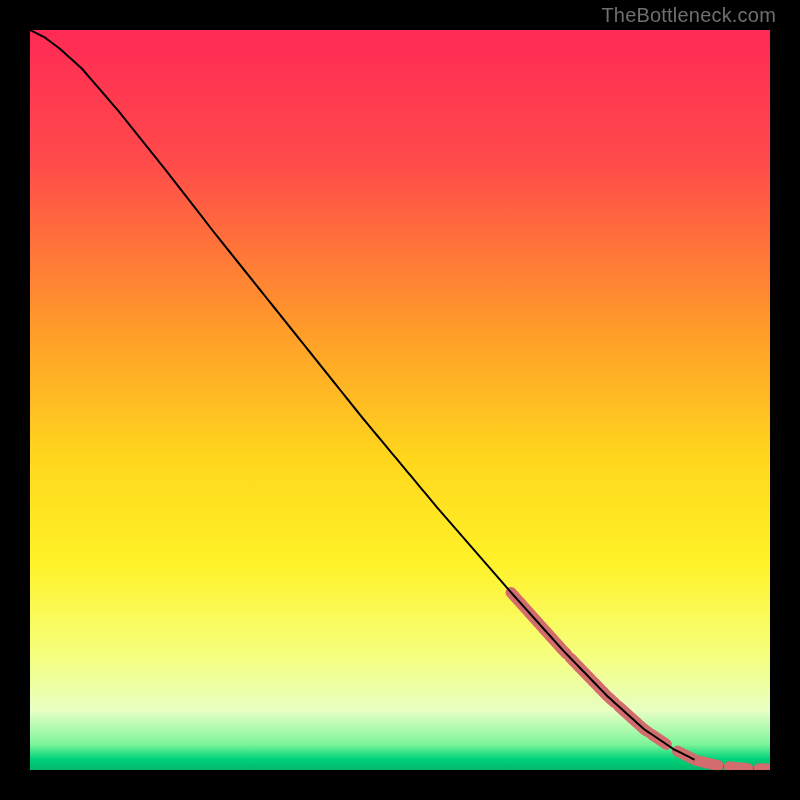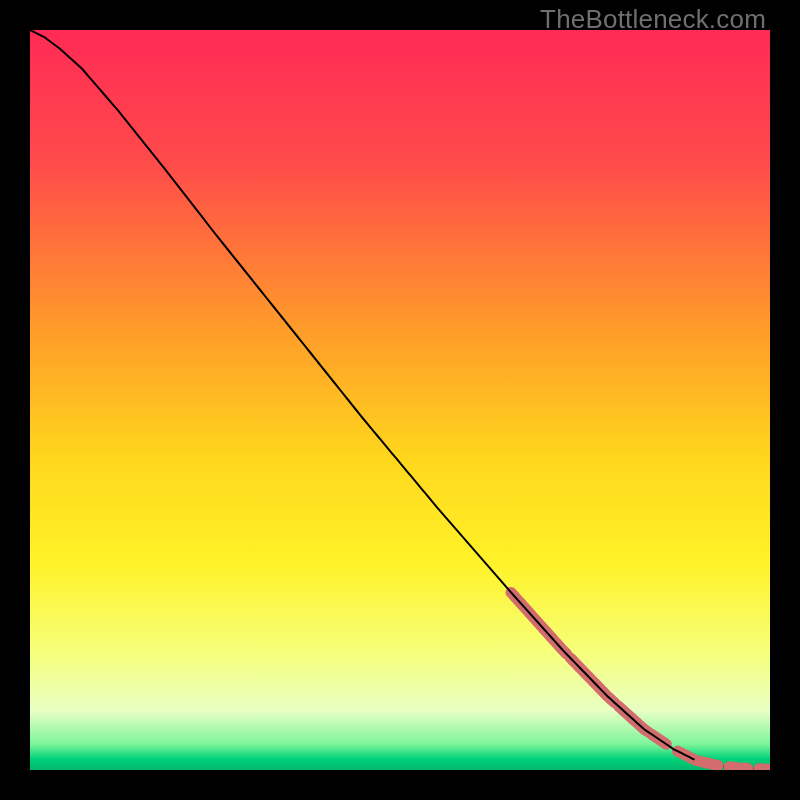--- a/index.html
+++ b/index.html
@@ -22,23 +22,23 @@
   .plot-area {
     position: absolute;
     left: 0;
     top: 0;
     width: 740px;
     height: 740px;
   }
   .watermark {
     position: absolute;
     top: 4px;
-    right: 34px;
+    right: 24px;
     color: #6f6f6f;
-    font-size: 26px;
+    font-size: 20px;
     font-weight: 500;
     letter-spacing: 0.2px;
   }
   svg {
     display: block;
   }
 </style>
 </head>
 <body>
 

